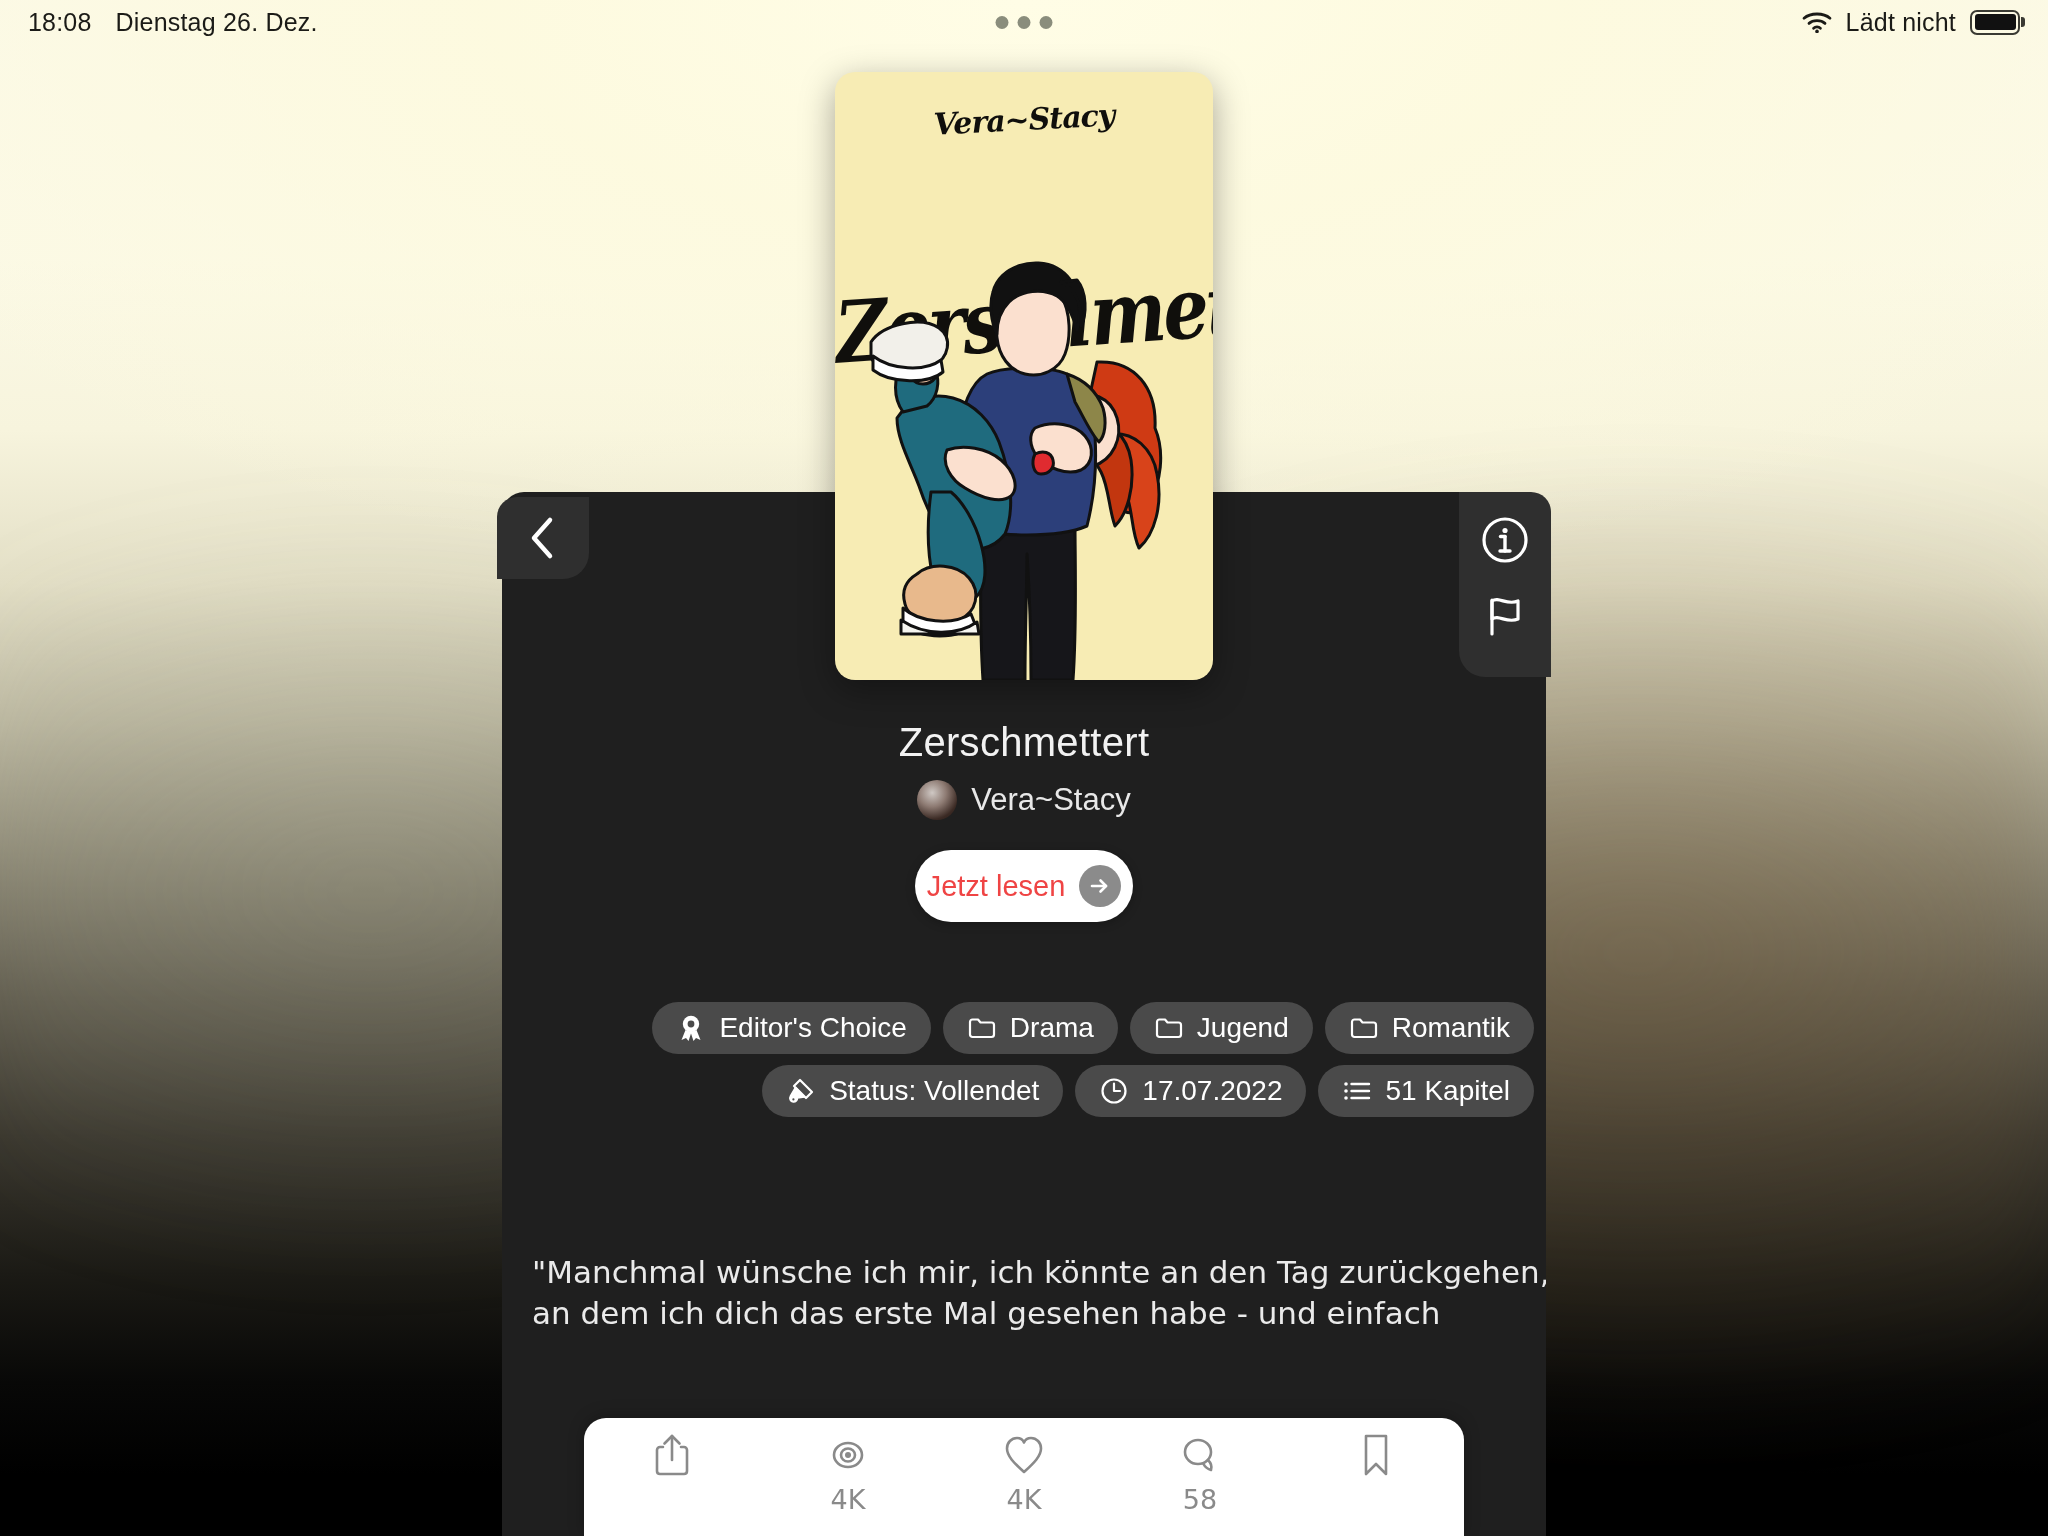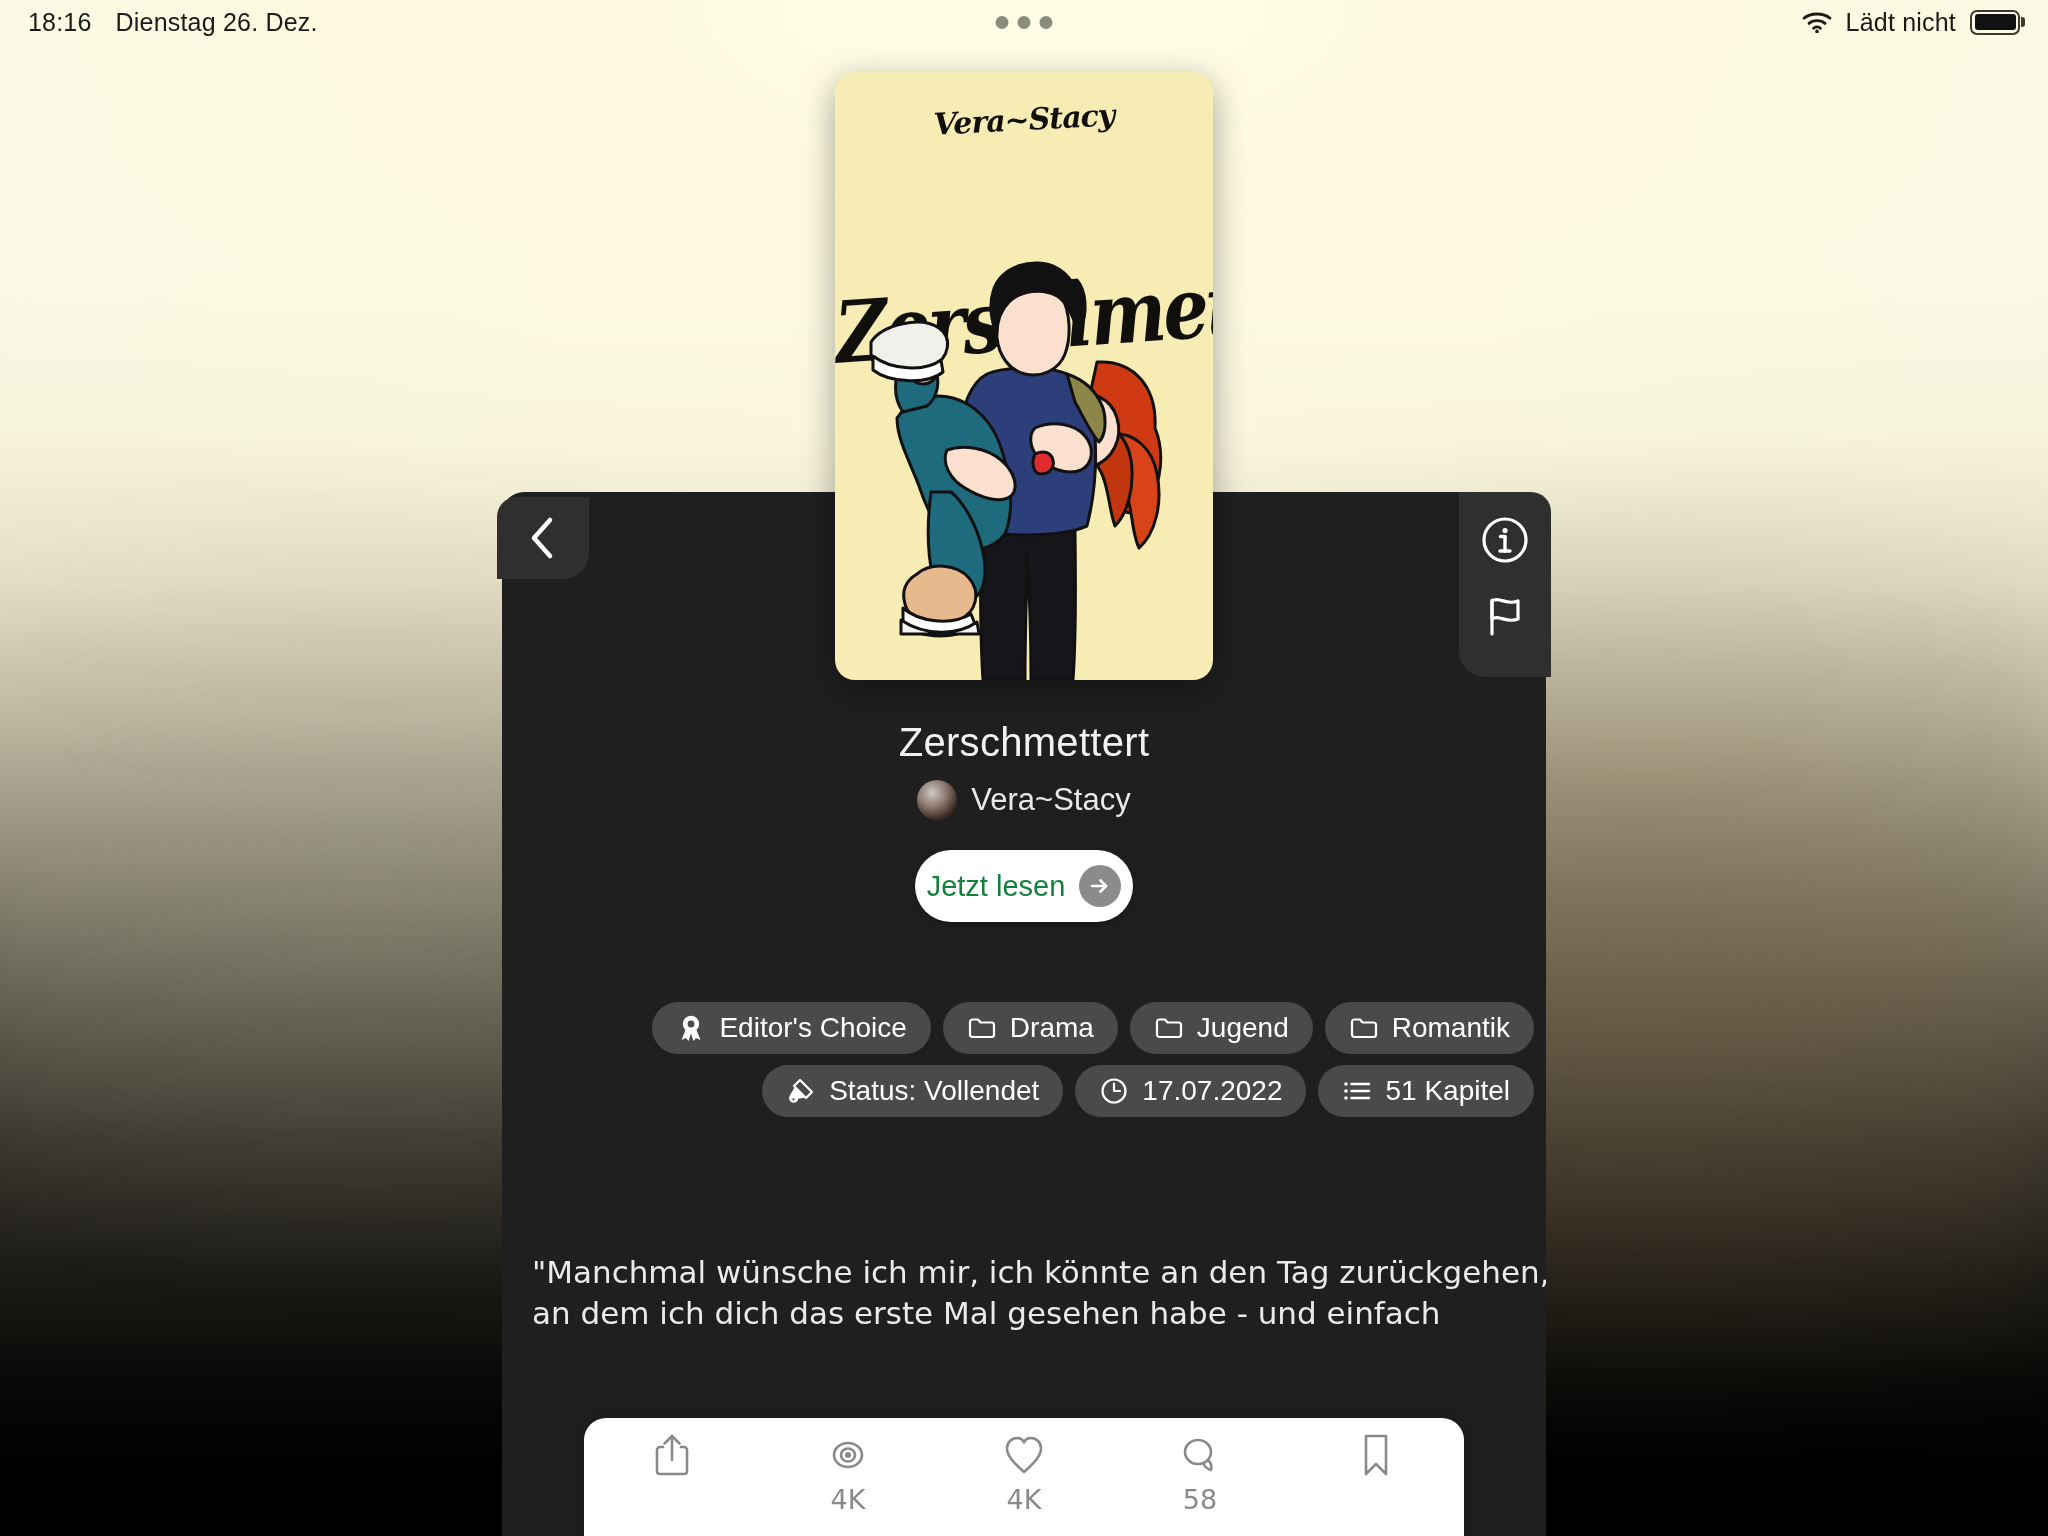--- a/index.html
+++ b/index.html
@@ -141,21 +141,21 @@
     flex: none;
   }
   #author-name { font-size: 31px; color:#e8e8e8; }
 
   #read-btn {
     position:absolute; top: 358px; left: 50%; transform: translateX(-50%);
     width: 218px; height: 72px; background:#fff; border-radius: 36px;
     display:flex; align-items:center; justify-content:center; gap: 14px;
     box-shadow: 0 2px 10px rgba(0,0,0,.25);
   }
-  #read-btn span { font-size: 29px; color:#15803d; }
+  #read-btn span { font-size: 29px; color:#ef4444; }
   #read-arrow {
     width: 42px; height:42px; border-radius:50%; background:#8b8b8b;
     display:flex; align-items:center; justify-content:center;
   }
 
   #tags {
     position:absolute; top: 510px; left: 0; right: 0;
     display:flex; flex-wrap: wrap; justify-content:flex-end;
     gap: 11px 12px; padding: 0 12px;
   }
@@ -192,21 +192,21 @@
   .tb-item .tb-label { font-size: 27px; color:#8a8a8a; font-family:"DejaVu Sans", sans-serif; }
   svg { display:block; }
 </style>
 </head>
 <body>
 
 <div id="backdrop"></div>
 
 <div id="statusbar">
   <div id="sb-left">
-    <span>18:16</span>
+    <span>18:08</span>
     <span>Dienstag 26. Dez.</span>
   </div>
   <div id="sb-center">
     <i></i>
     <i></i>
     <i></i>
   </div>
   <div id="sb-right">
     <span class="wifi">
       <svg width="30" height="22" viewBox="0 0 30 22">

